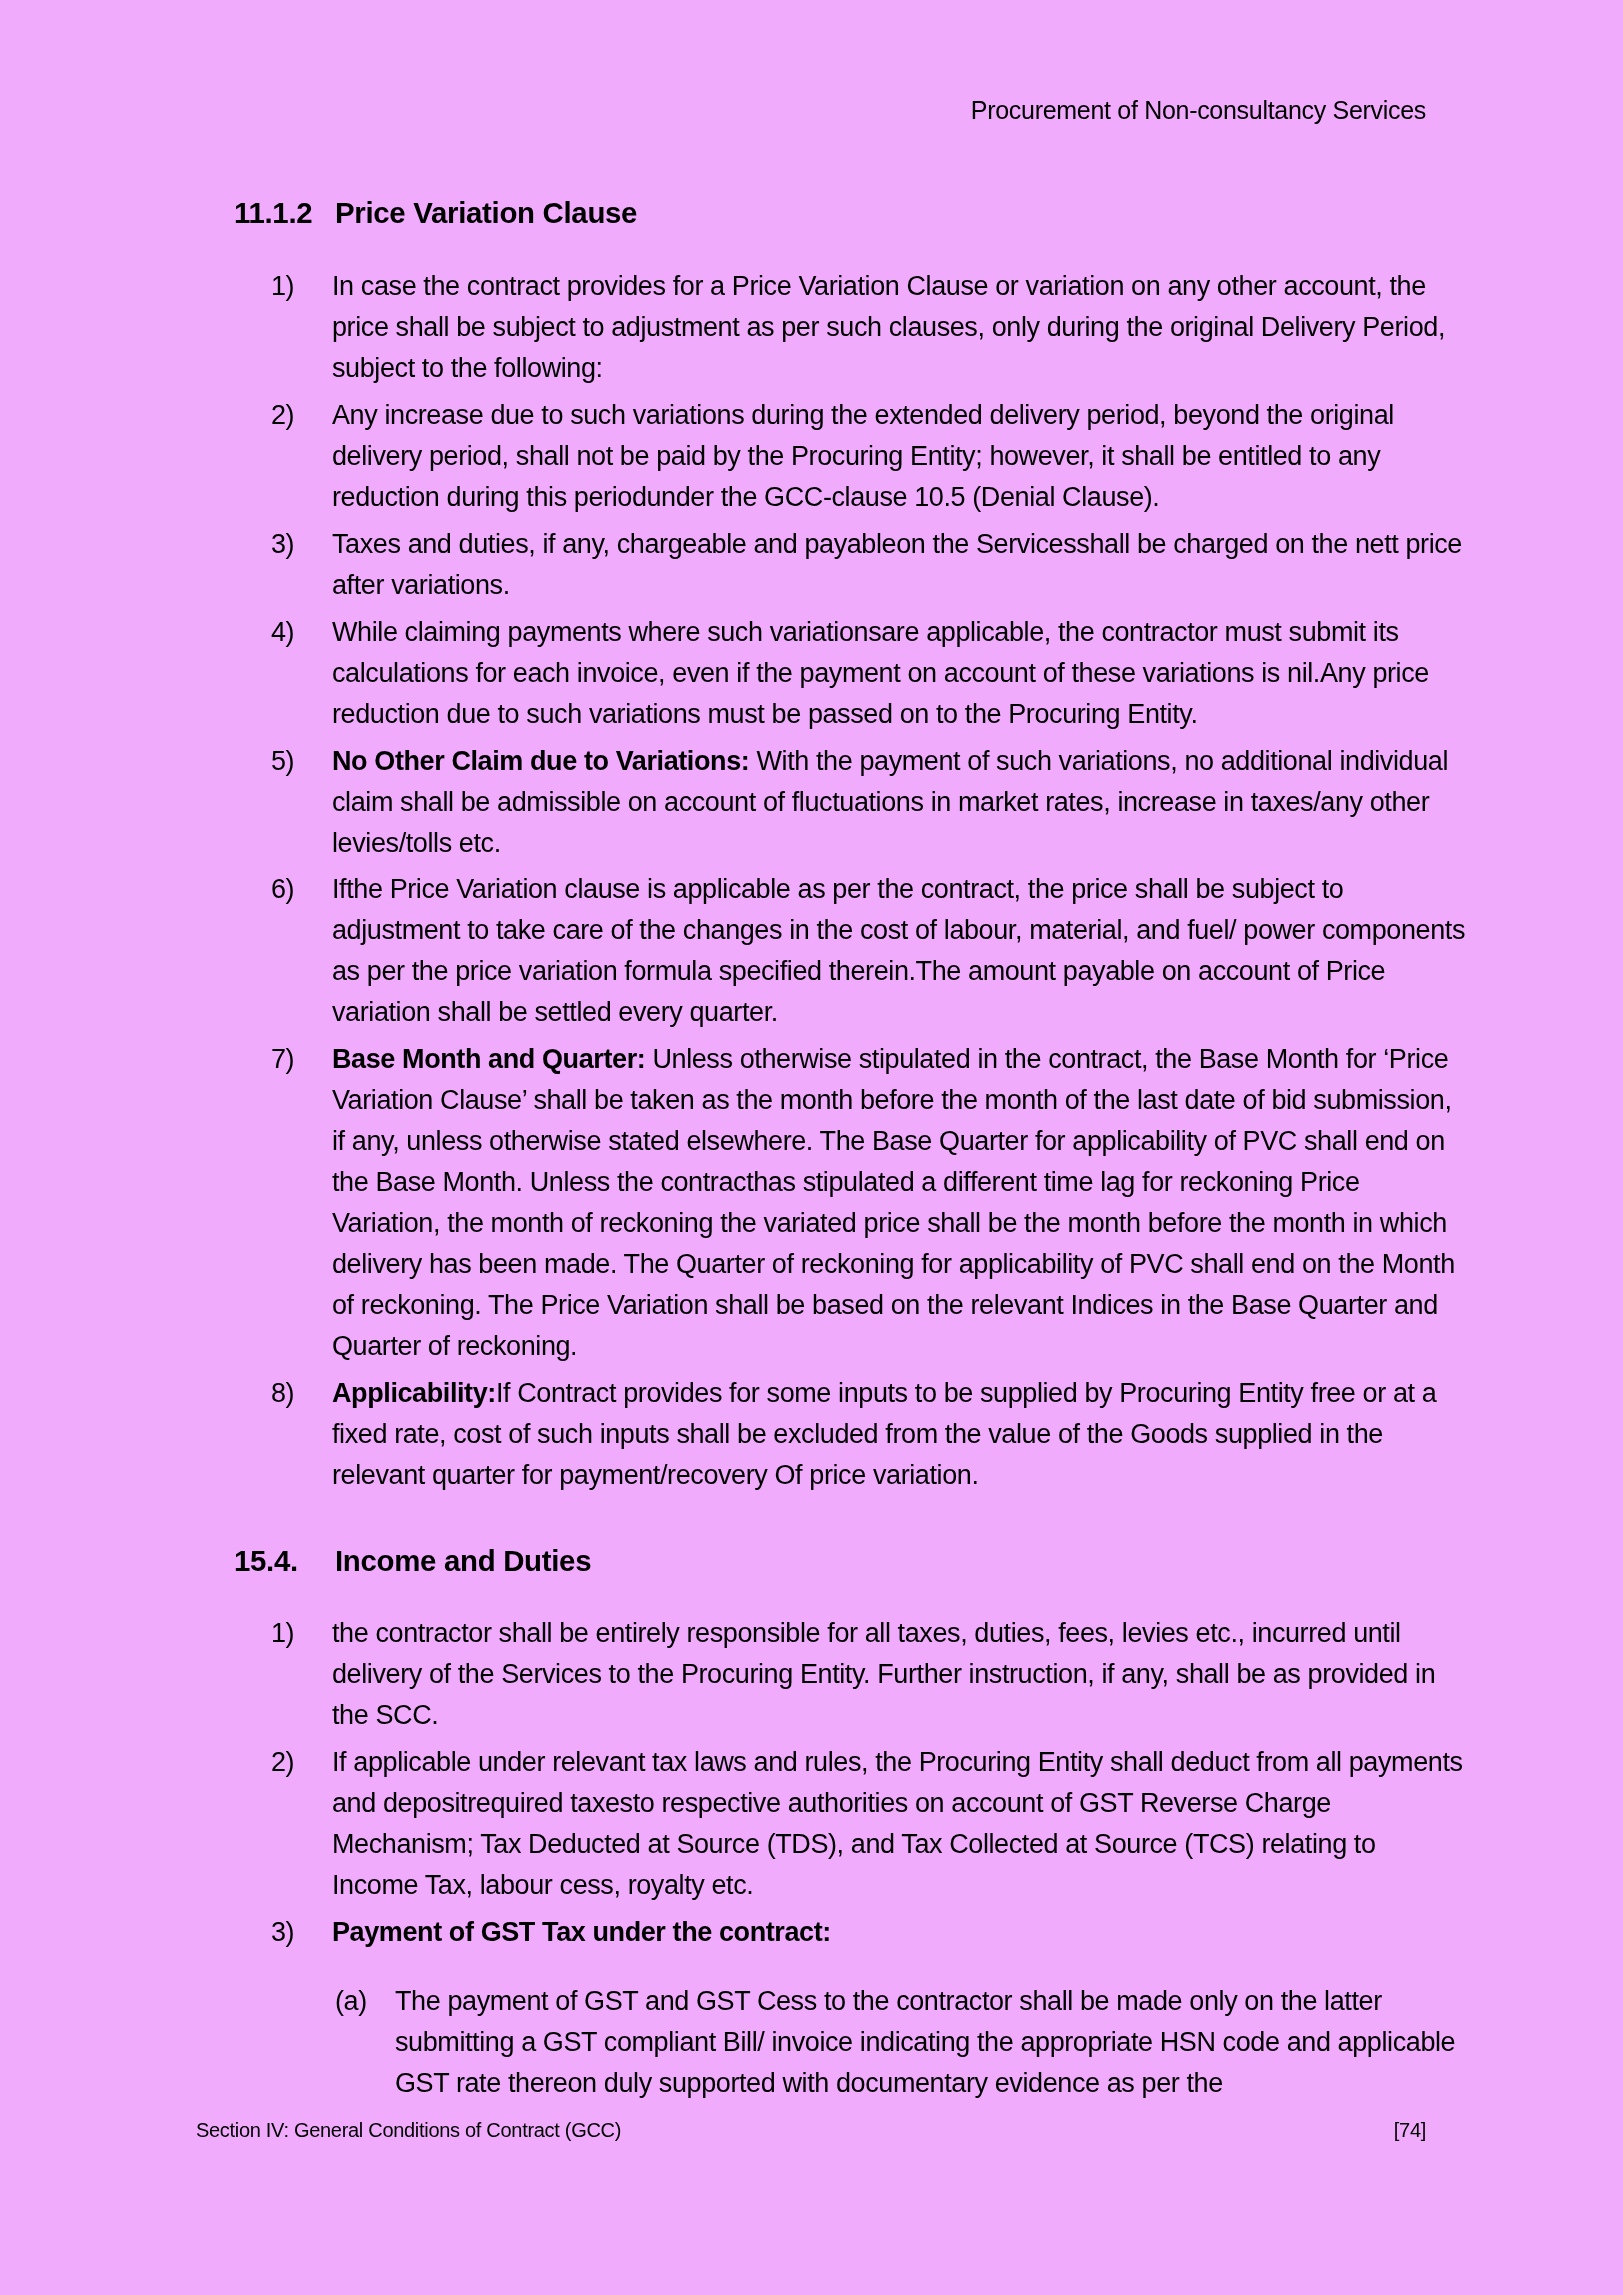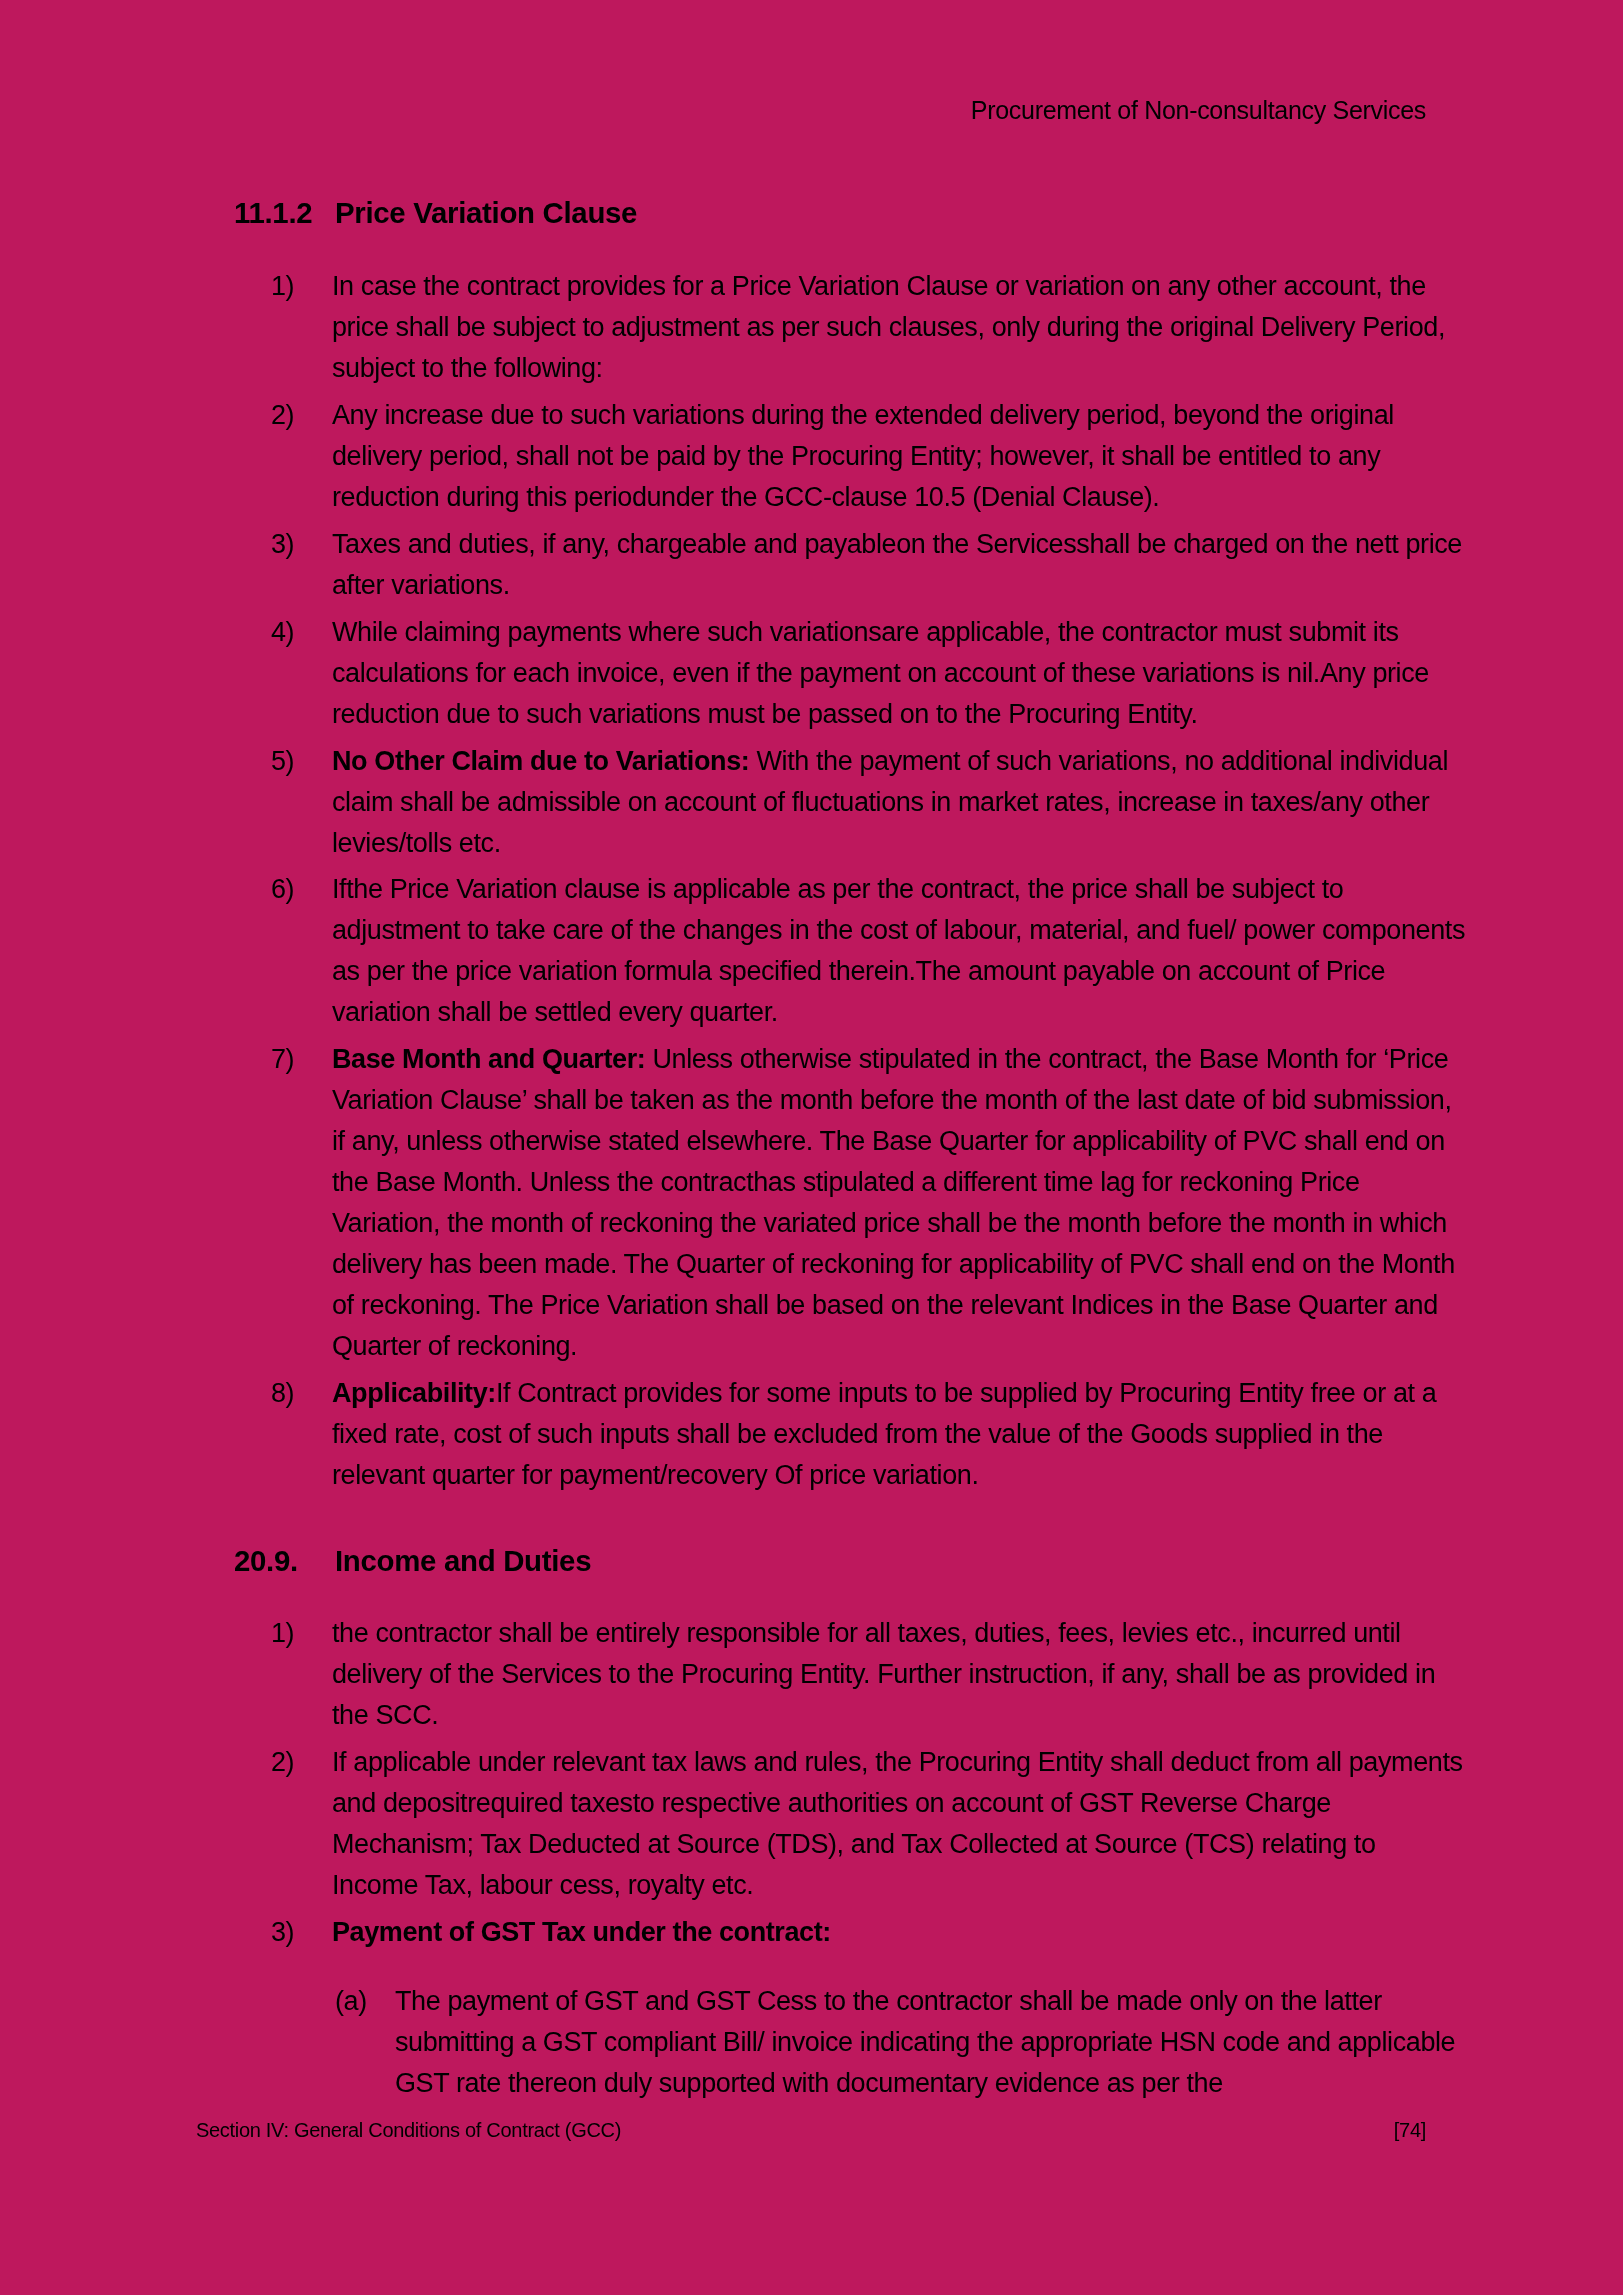--- a/index.html
+++ b/index.html
@@ -4,21 +4,21 @@
 <style>
   html, body {
     margin: 0;
     padding: 0;
     background: #ffffff;
   }
   .page {
     position: relative;
     width: 1623px;
     height: 2295px;
-    background: #be185d;
+    background: #f0abfc;
     font-family: "Liberation Sans", sans-serif;
     color: #000000;
     overflow: hidden;
   }
   .running-header {
     position: absolute;
     top: 96px;
     right: 197px;
     font-size: 25px;
     letter-spacing: -0.3px;
@@ -137,21 +137,21 @@
       </div>
 
       <div class="list-item">
         <span class="num">8)</span>
         <span class="txt"><b class="lead">Applicability:</b><span>If Contract provides for some inputs to be supplied by Procuring Entity free or at a fixed rate, cost of such inputs shall be excluded from the value of the Goods supplied in the relevant quarter for payment/recovery Of price variation.</span></span>
       </div>
 
     </div>
 
     <div class="heading second">
-      <span class="h-num">20.9.</span>
+      <span class="h-num">15.4.</span>
       <span class="h-title">Income and Duties</span>
     </div>
 
     <div class="num-list">
 
       <div class="list-item">
         <span class="num">1)</span>
         <span class="txt"><b class="lead"></b><span>the contractor shall be entirely responsible for all taxes, duties, fees, levies etc., incurred until delivery of the Services to the Procuring Entity. Further instruction, if any, shall be as provided in the SCC.</span></span>
       </div>
 

